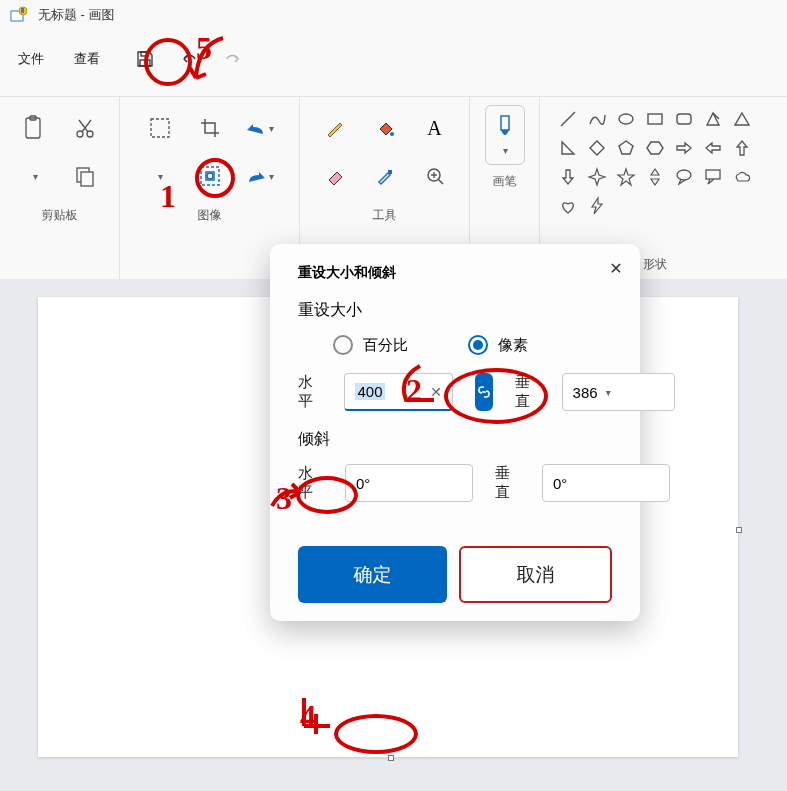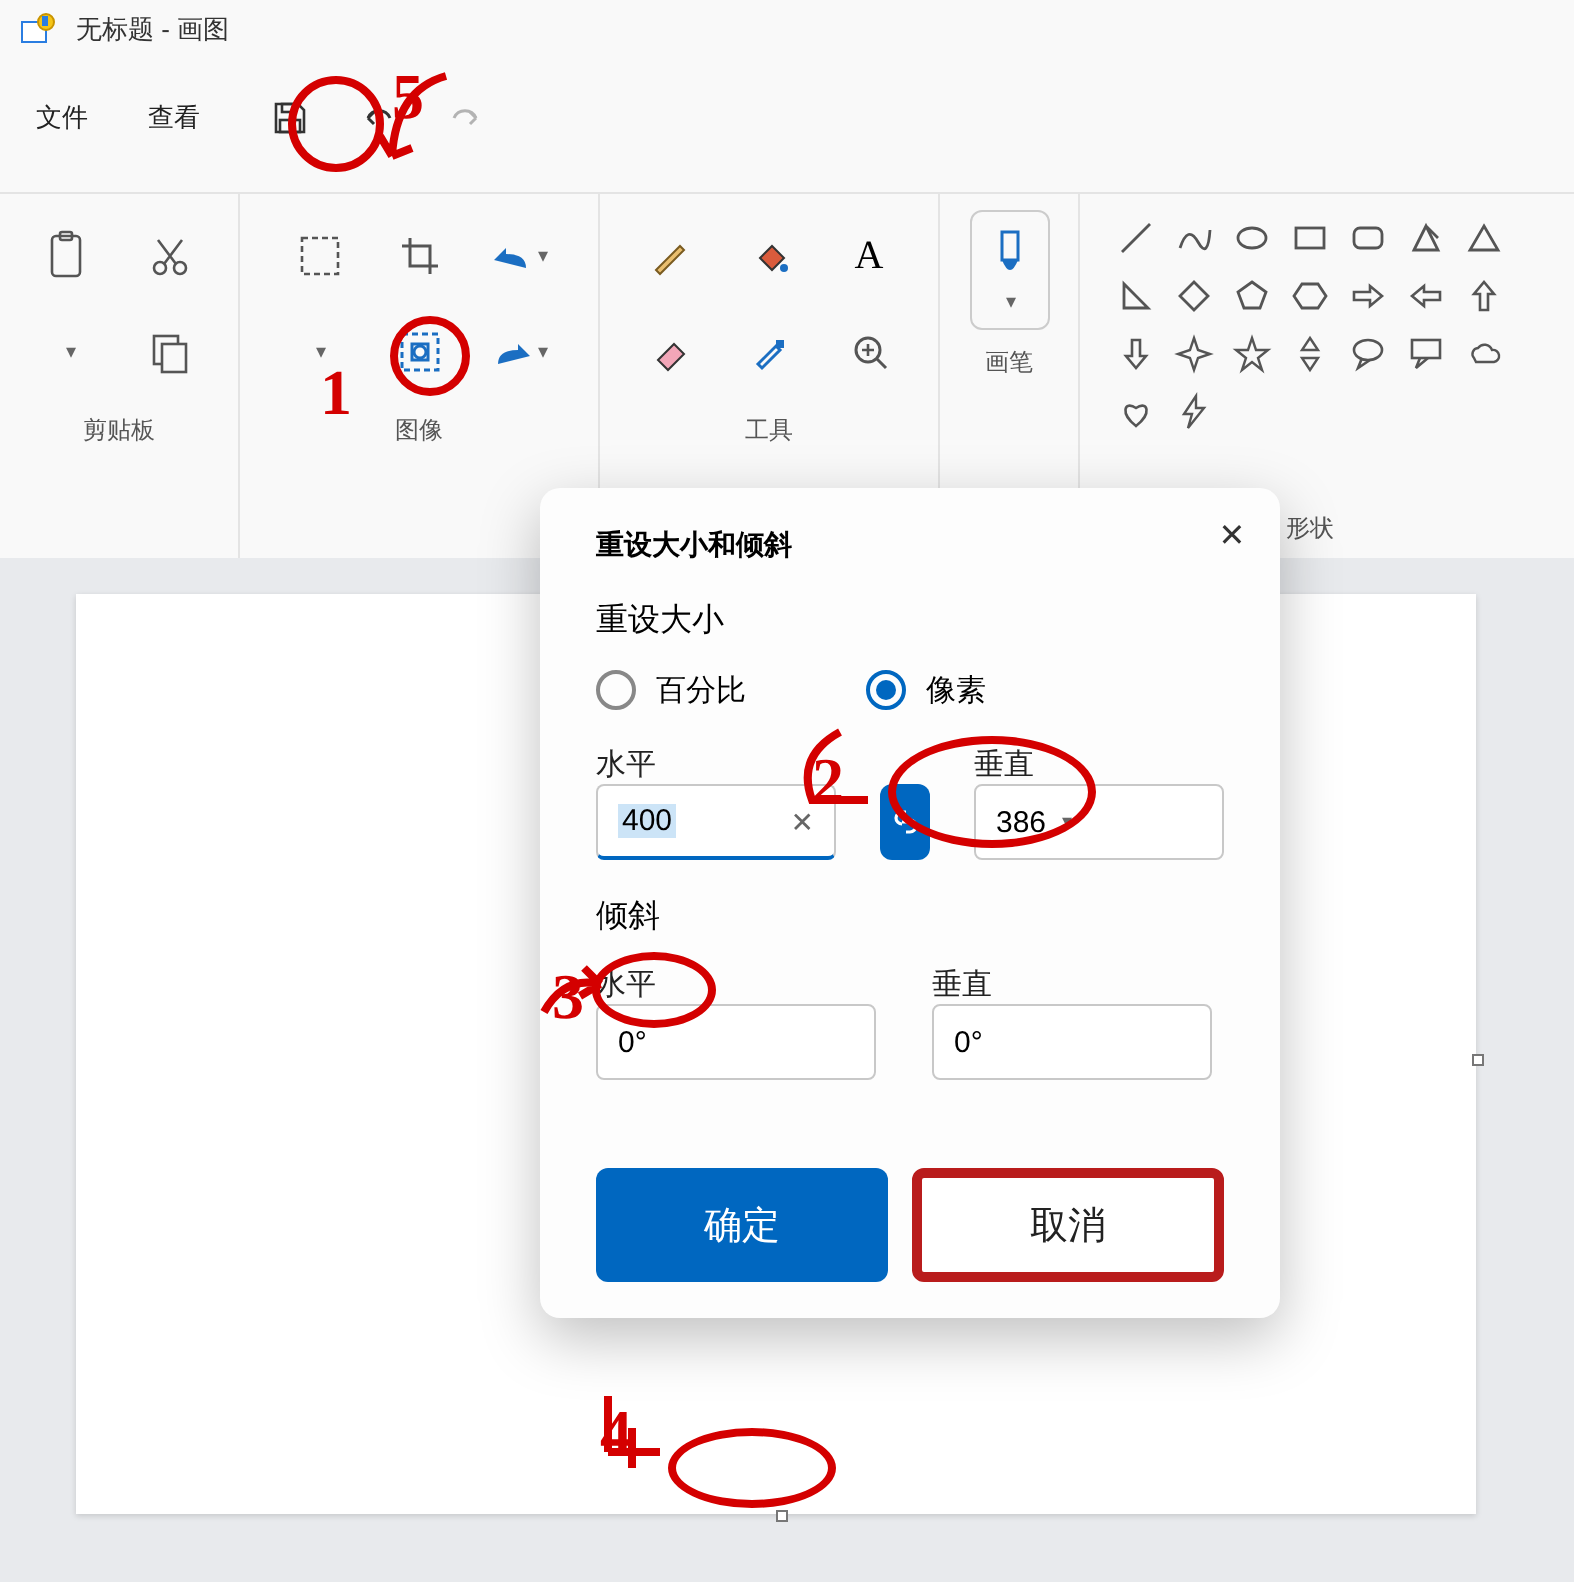--- a/index.html
+++ b/index.html
@@ -152,32 +152,33 @@
   }
   .section-title {
     font-size: 16px;
     margin: 8px 0 14px 0;
   }
   .radio-row {
     display: flex;
     align-items: center;
     gap: 60px;
     margin-bottom: 18px;
+    margin-left: 35px;
   }
   .radio-opt { display:flex;align-items:center;gap:10px;font-size:15px; }
   .radio {
     width:20px;height:20px;border:2px solid #888;border-radius:50%;
     display:inline-flex;align-items:center;justify-content:center;
   }
   .radio.checked { border-color:#0067c0; }
   .radio.checked::after{
     content:"";width:10px;height:10px;background:#0067c0;border-radius:50%;
   }
   .field-row { display:flex;gap:22px;align-items:flex-end; margin-bottom:12px;}
-  .field { display:flex;flex-direction:column;gap:0; }
+  .field { display:flex;flex-direction:row;gap:20px; }
   .field-label { font-size:15px;color:#222; }
   .input-box {
     height:38px;border:1px solid #c8c8c8;border-radius:4px;
     display:flex;align-items:center;padding:0 10px;font-size:15px;
     background:#fff;
   }
   .input-box.sel {
     border-bottom:2px solid #0067c0;
   }
   .input-box .sel-text{
@@ -191,21 +192,21 @@
   .dropdown-caret{margin-left:8px;color:#666;font-size:10px;}
   .dialog-footer{
     display:flex;gap:12px;padding:0 28px;margin-top:18px;
   }
   .dlg-btn{
     flex:1;height:57px;border-radius:6px;
     display:flex;align-items:center;justify-content:center;
     font-size:19px;
   }
   .dlg-btn.primary{background:#0067c0;color:#fff;}
-  .dlg-btn.secondary{background:#fff;border:5px solid #b91c1c;color:#222;}
+  .dlg-btn.secondary{background:#fff;border:2px solid #b91c1c;color:#222;}
 
   
   .anno-circle{
     position:absolute;border:4px solid #d40000;border-radius:50%;
     pointer-events:none;
   }
   .anno-text{
     position:absolute;color:#d40000;font-size:32px;font-weight:bold;
     font-family:"Comic Sans MS",cursive;pointer-events:none;
   }

